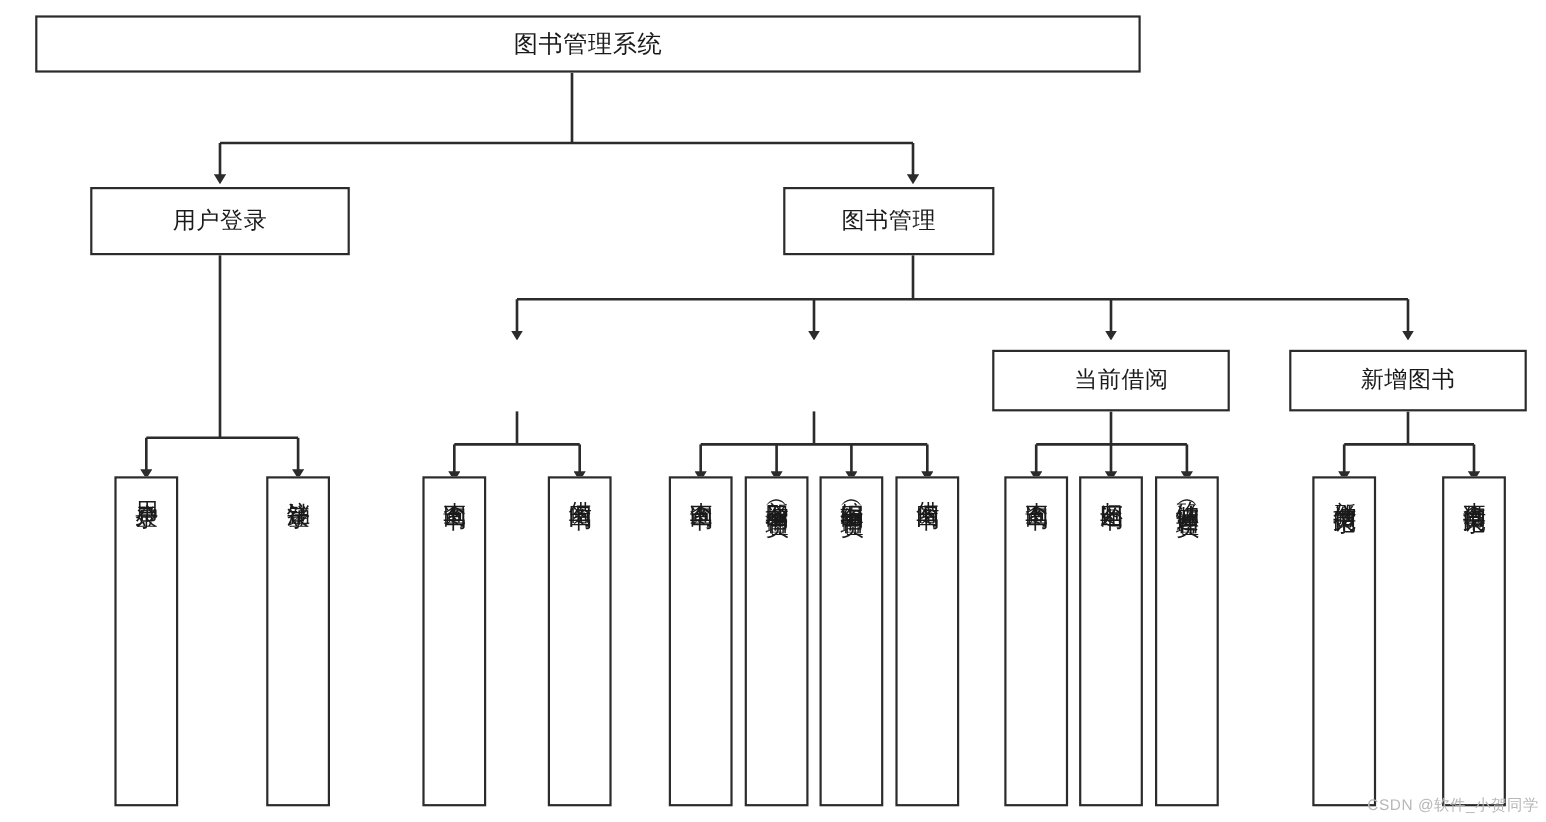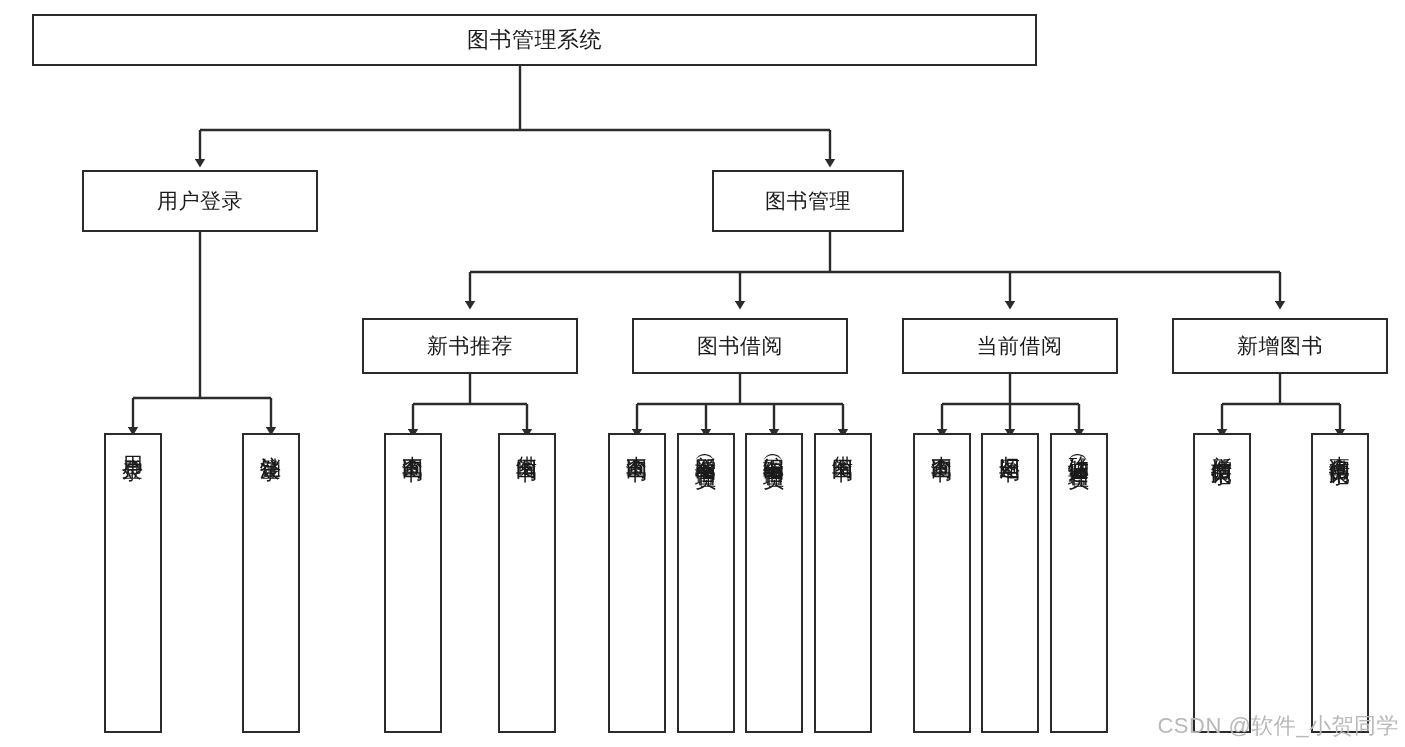--- a/index.html
+++ b/index.html
@@ -63,21 +63,21 @@
     text-orientation: upright;
     font-size: 21px;
     line-height: 1.0;
     letter-spacing: 2px;
     white-space: nowrap;
   }
   #watermark {
     position: absolute;
     right: 6px;
     bottom: 6px;
-    font-size: 22px;
+    font-size: 14px;
     color: #b8b8b8;
     letter-spacing: 0.5px;
     white-space: nowrap;
     z-index: 5;
   }
 </style>
 </head>
 <body>
 
 <div id="diagram-root">
@@ -152,27 +152,21 @@
   </div>
 
   <div class="node horiz" style="left:82px; top:170px; width:236px; height:62px;">
     <span class="label">用户登录</span>
   </div>
 
   <div class="node horiz" style="left:712px; top:170px; width:192px; height:62px;">
     <span class="label">图书管理</span>
   </div>
 
-  <div class="node horiz" style="left:362px; top:318px; width:216px; height:56px;">
-    <span class="label">新书推荐</span>
-  </div>
-
-  <div class="node horiz" style="left:632px; top:318px; width:216px; height:56px;">
-    <span class="label">图书借阅</span>
-  </div>
+
 
   <div class="node horiz" style="left:902px; top:318px; width:216px; height:56px;padding-left:19px;">
     <span class="label">当前借阅</span>
   </div>
 
   <div class="node horiz" style="left:1172px; top:318px; width:216px; height:56px;">
     <span class="label">新增图书</span>
   </div>
 
   <div class="node vert" style="left:104px; top:433px; width:58px; height:300px;">

